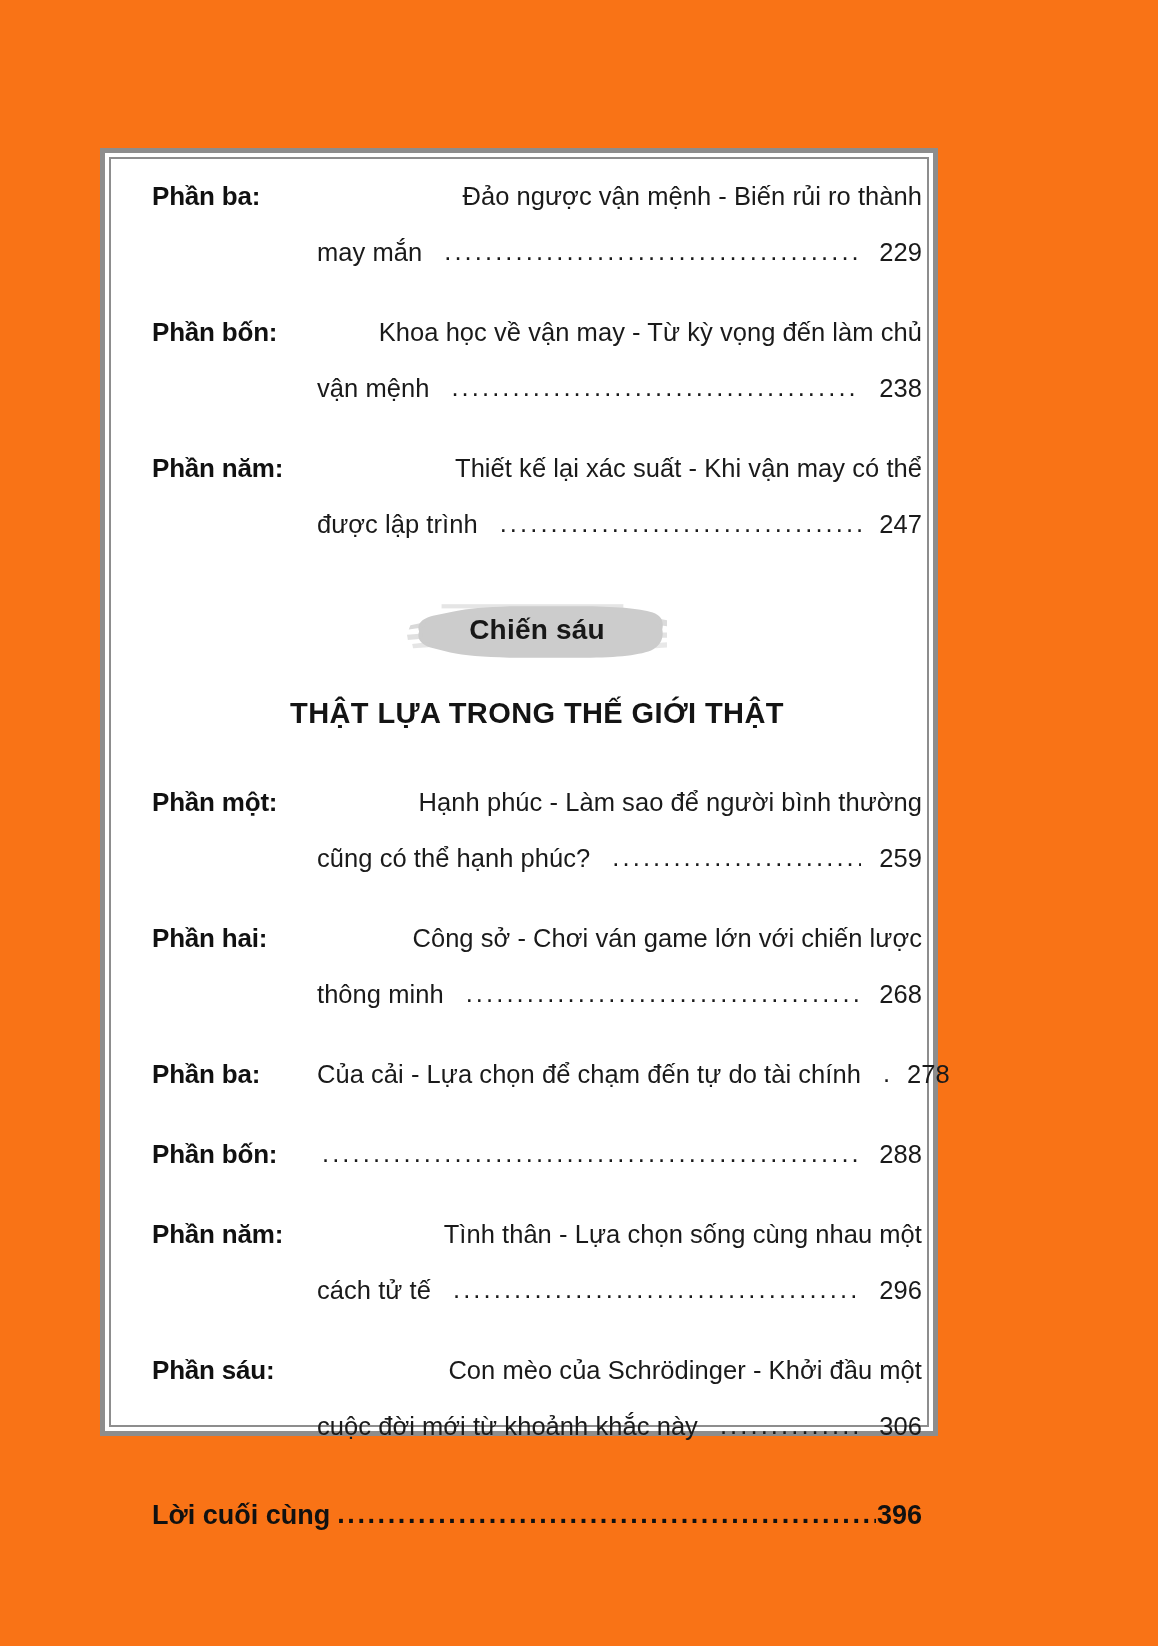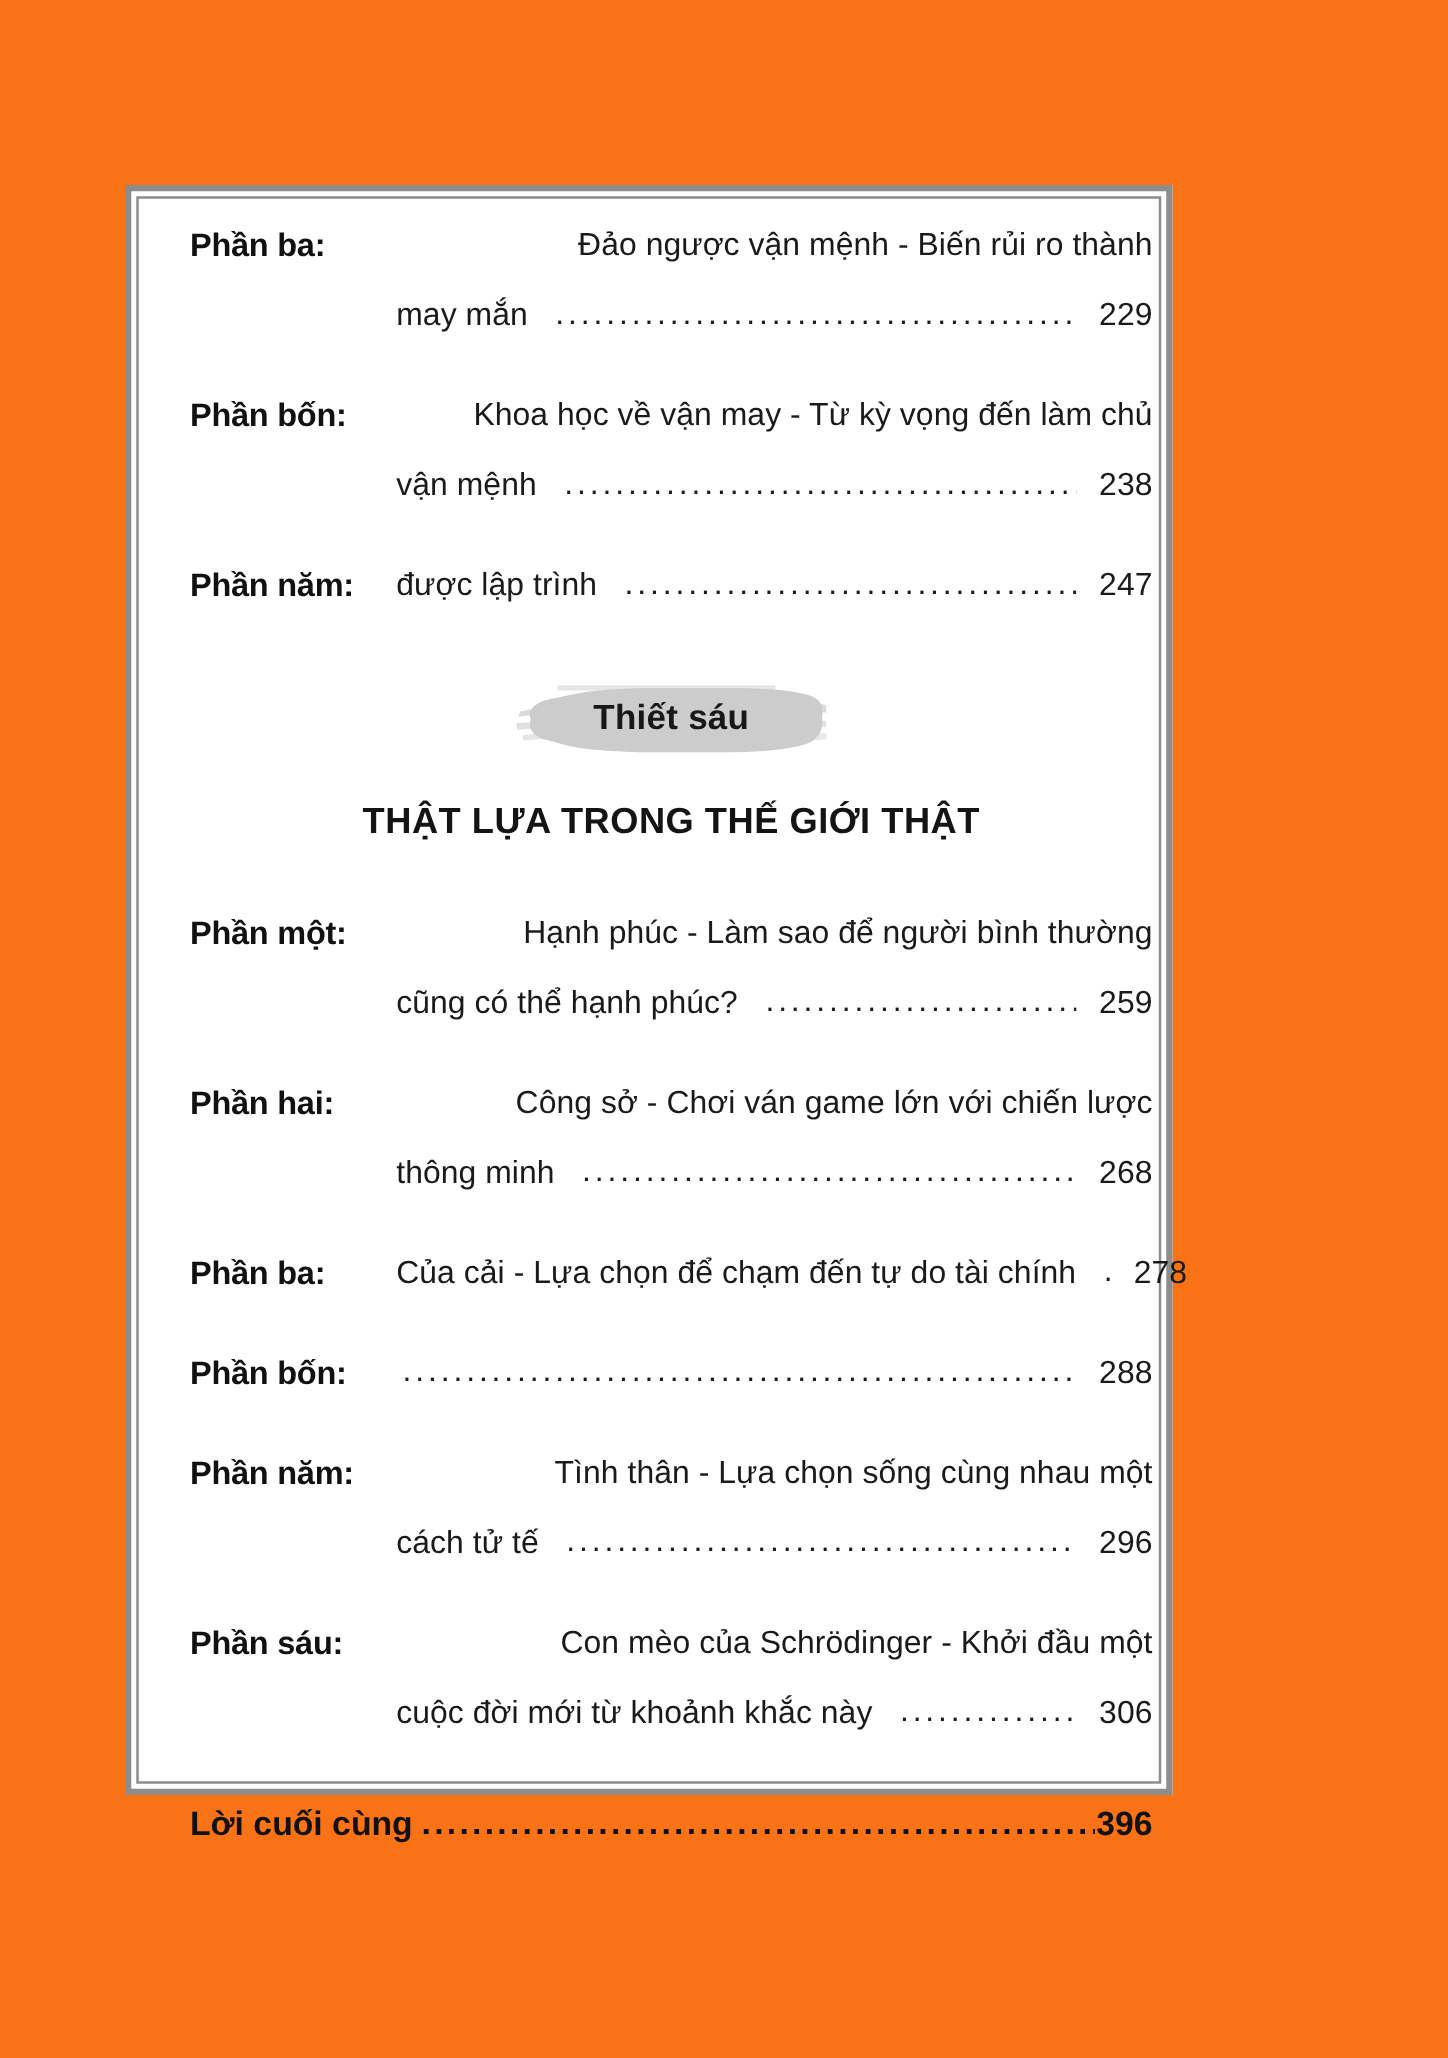--- a/index.html
+++ b/index.html
@@ -194,20 +194,21 @@
             <div class="toc-line">
               <span class="toc-text">vận mệnh</span>
               <span class="leader">..........................................................................................</span>
               <span class="toc-page">238</span>
             </div>
           </div>
         </div>
         <div class="toc-entry">
           <div class="toc-label">Phần năm:</div>
           <div class="toc-body">
+            <div class="plain-line">Thiết kế lại xác suất - Khi vận may có thể</div>
             <div class="toc-line">
               <span class="toc-text">được lập trình</span>
               <span class="leader">..........................................................................................</span>
               <span class="toc-page">247</span>
             </div>
           </div>
         </div>
       </div>
 
     <div class="chapter-block">
@@ -218,21 +219,21 @@
                    C297,36 293,44 282,48 C266,53 238,55 198,55
                    L118,55 C88,54 66,53 50,50 L26,45 C16,42 11,37 14,30 Z" fill="#cccccc"></path>
           <path d="M4,24 L22,21 L20,26 L2,28 Z" fill="#cccccc" opacity="0.75"></path>
           <path d="M0,33 L18,32 L17,37 L1,38 Z" fill="#cccccc" opacity="0.6"></path>
           <path d="M6,42 L26,40 L25,45 L7,46 Z" fill="#cccccc" opacity="0.5"></path>
           <path d="M293,18 L309,21 L308,26 L292,24 Z" fill="#cccccc" opacity="0.7"></path>
           <path d="M295,31 L312,31 L311,36 L294,36 Z" fill="#cccccc" opacity="0.55"></path>
           <path d="M288,41 L304,40 L303,45 L287,46 Z" fill="#cccccc" opacity="0.45"></path>
           <rect x="40" y="4" width="210" height="4" fill="#cccccc" opacity="0.5"></rect>
         </svg>
-        <span class="brush-label">Thiết sáu</span>
+        <span class="brush-label">Chiến sáu</span>
       </div>
       <div class="chapter-title">THẬT LỰA TRONG THẾ GIỚI THẬT</div>
     </div>
 
     <div id="toc-bottom-host">
         <div class="toc-entry">
           <div class="toc-label">Phần một:</div>
           <div class="toc-body">
             <div class="plain-line">Hạnh phúc - Làm sao để người bình thường</div>
             <div class="toc-line">

